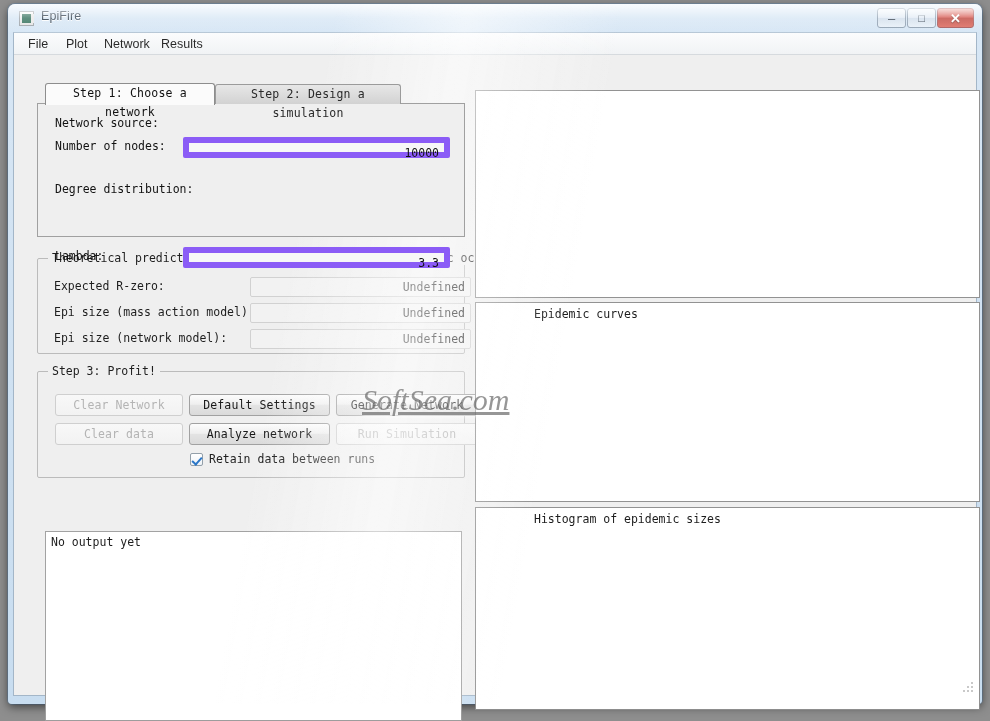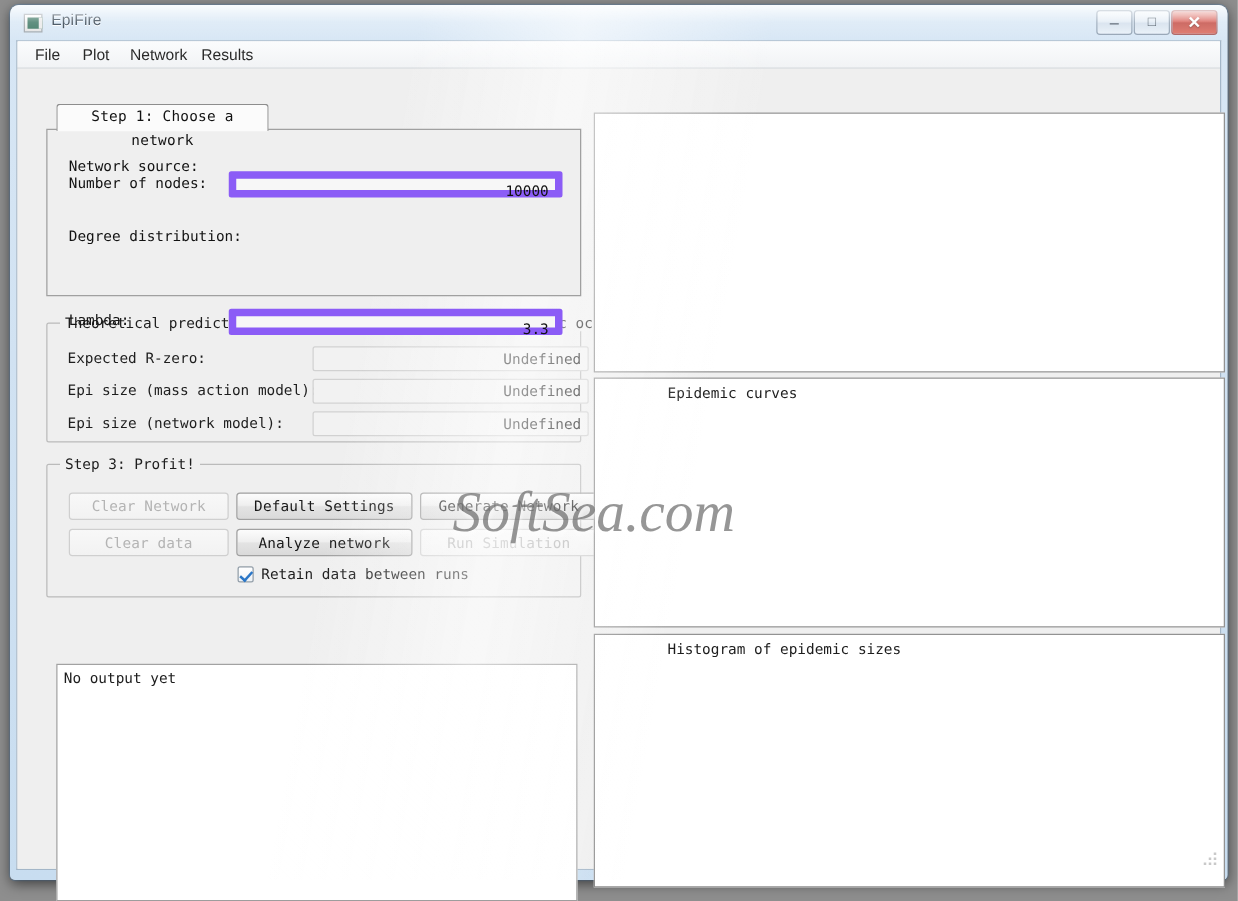--- a/index.html
+++ b/index.html
@@ -366,27 +366,28 @@
     color: #111;
   }
 
   
   #watermark {
     position: absolute;
     left: 348px;
     top: 328px;
     font-family: "Liberation Serif", "DejaVu Serif", serif;
     font-style: italic;
-    font-size: 46px;
+    font-size: 30px;
     color: #6f6f6f;
     opacity: 0.72;
     text-shadow: 1px 2px 3px rgba(255,255,255,0.75);
     z-index: 50;
     pointer-events: none;
     white-space: nowrap;
+    text-decoration: underline;
   }
 
   
   #resize-grip {
     position: absolute;
     right: 3px; bottom: 3px;
     width: 12px; height: 12px;
     opacity: .55;
   }
   #resize-grip i {
@@ -423,25 +424,26 @@
       <div class="menu-item" style="left:85px">Network</div>
       <div class="menu-item" style="left:142px">Results</div>
     </div>
 
     <div id="content">
 
       <div id="left-col">
 
         <div id="tab-strip">
           <div class="tab active" id="tab-0">Step 1: Choose a network</div>
+          <div class="tab inactive" id="tab-1">Step 2: Design a simulation</div>
         </div>
 
         <div id="tab-page">
 
-          <div class="form-row" style="left:17px; top:20px; width:395px;">
+          <div class="form-row" style="left:17px; top:10px; width:395px;">
             <span class="form-label">Network source:</span>
           </div>
 
           <div class="form-row" style="left:17px; top:33px; width:395px;">
             <span class="form-label">Number of nodes:</span>
             <div class="txtfield" style="left:128px; width:267px;">
               <span class="val">10000</span>
             </div>
           </div>
 

